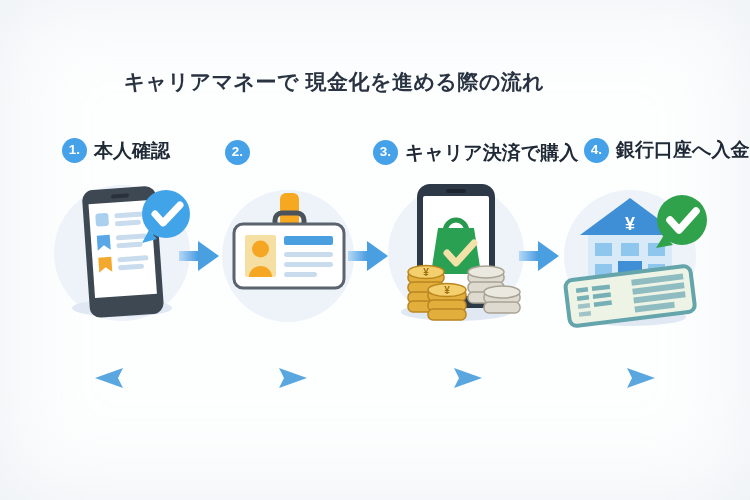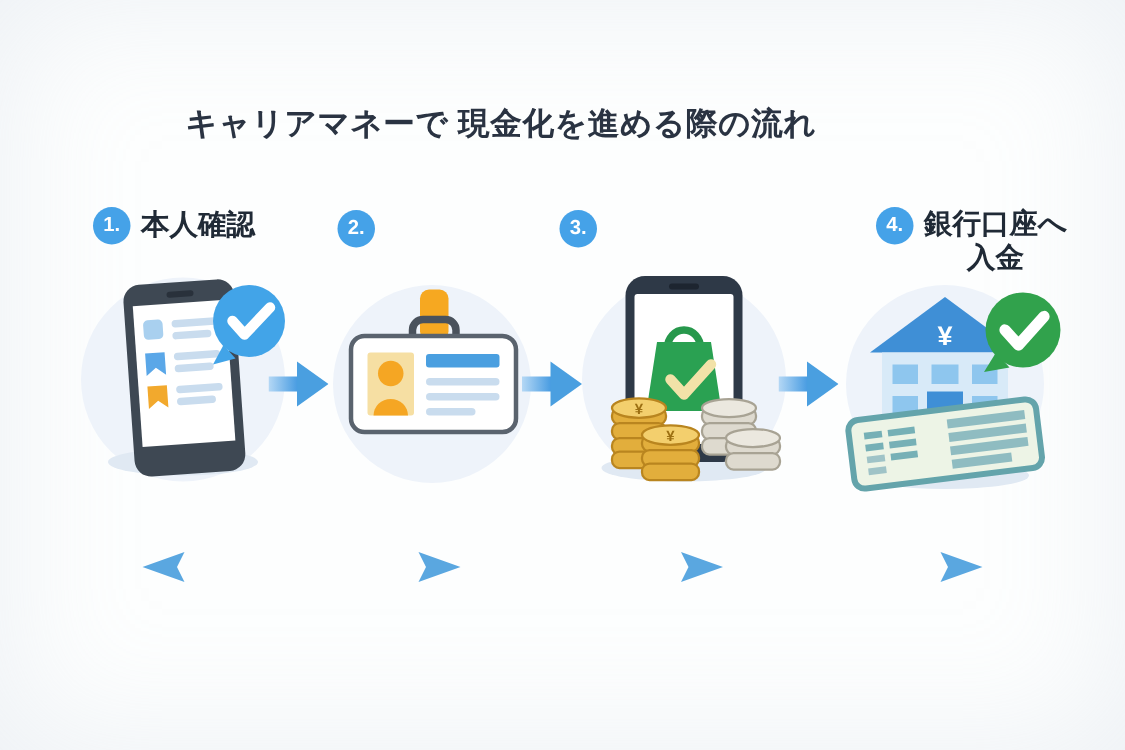--- a/index.html
+++ b/index.html
@@ -18,41 +18,42 @@
     position:absolute;display:flex;align-items:flex-start;gap:7px;
     font-size:19px;font-weight:700;color:#202a36;line-height:1.2;
   }
   .num{
     flex:0 0 auto;width:25px;height:25px;border-radius:50%;
     background:linear-gradient(180deg,#55ade е 0%,#45a2e8 100%);
     background:#45a2e8;color:#ffffff;font-size:13.5px;font-weight:700;
     display:flex;align-items:center;justify-content:center;margin-top:-1px;
   }
   .txt{padding-top:1px;}
-  .txt2{display:flex;flex-direction:column;align-items:center;}
+  .txt2{display:flex;flex-direction:row;align-items:center;}
   .ill{position:absolute;width:170px;height:170px;}
   .flow-arrow{position:absolute;width:40px;height:36px;}
   .timeline{position:absolute;left:80px;top:360px;width:600px;height:36px;}
 </style>
 </head>
 <body>
 
 <div class="canvas">
 
   <h1 class="title">キャリアマネーで 現金化を進める際の流れ</h1>
 
   <div class="step-label" style="left:62px;top:139px">
     <span class="num">1.</span>
     <span class="txt">本人確認</span>
   </div>
   <div class="step-label" style="left:225px;top:141px">
     <span class="num">2.</span>
   </div>
   <div class="step-label" style="left:373px;top:141px">
     <span class="num">3.</span>
+    <span class="txt">キャリア決済で購入</span>
   </div>
   <div class="step-label" style="left:584px;top:139px">
     <span class="num">4.</span>
     <span class="txt2">
       <span>銀行口座へ</span>
       <span>入金</span>
     </span>
   </div>
 
   <div class="ill" style="left:37px;top:168px">

